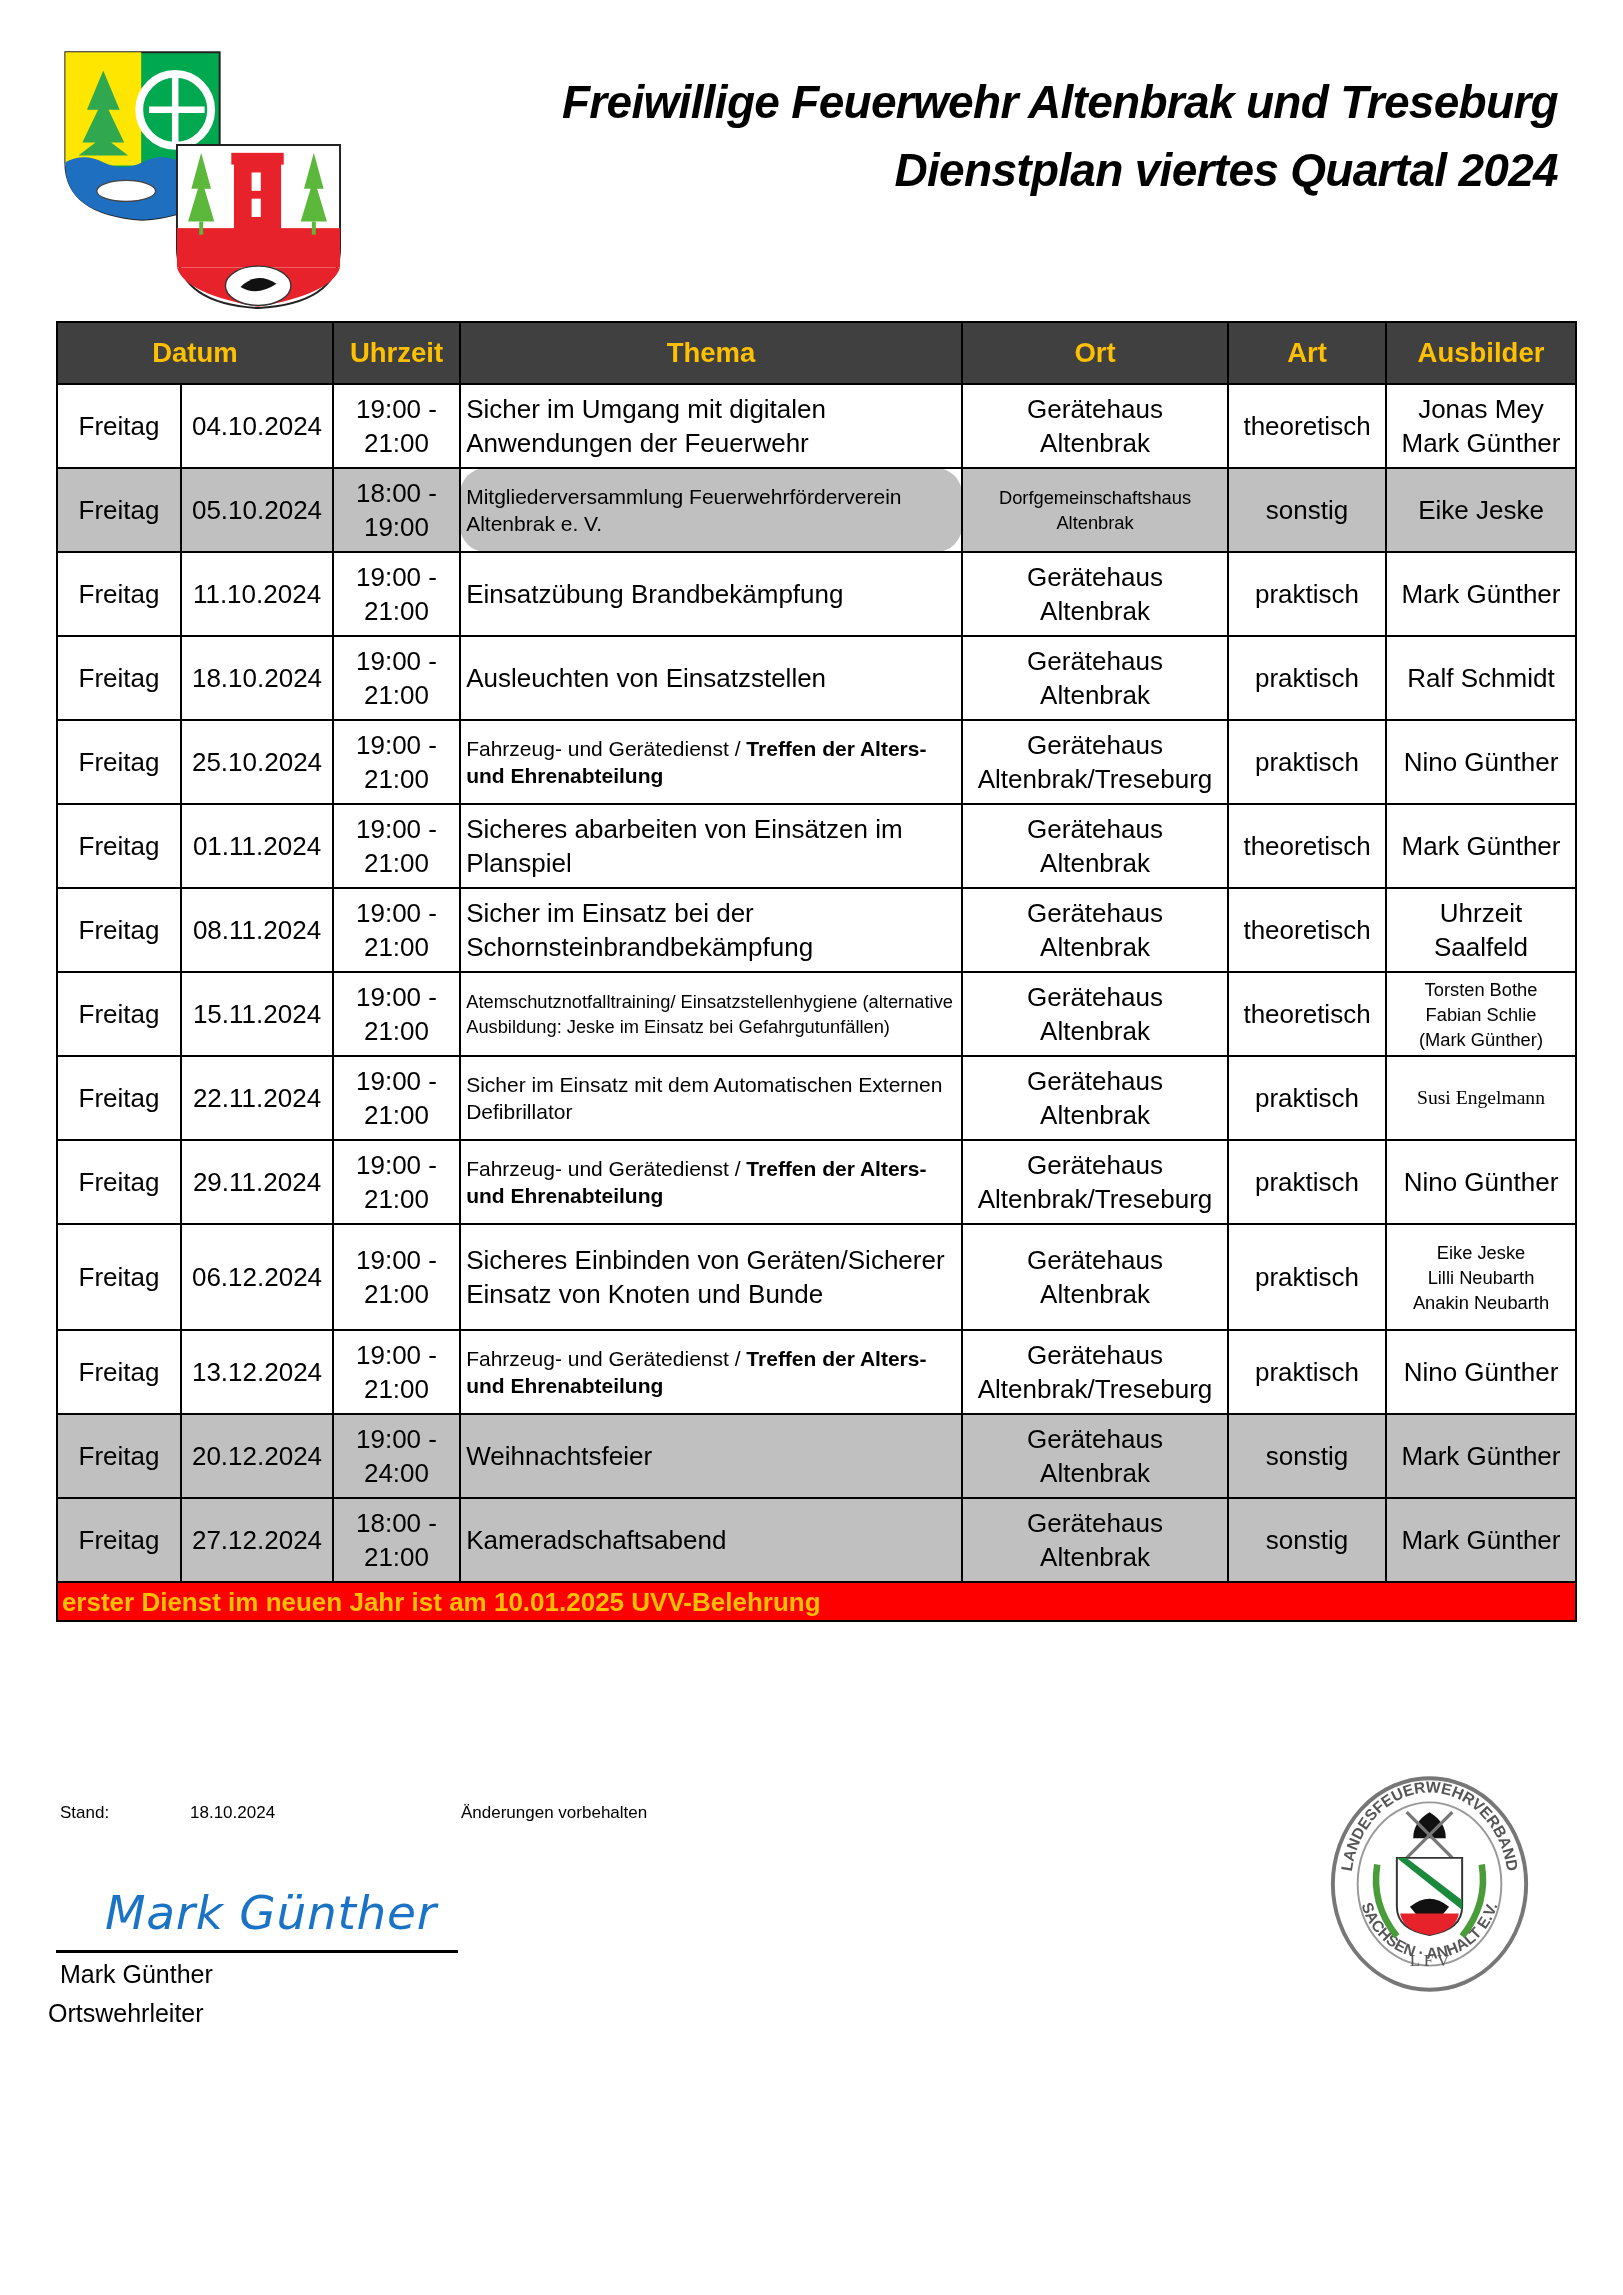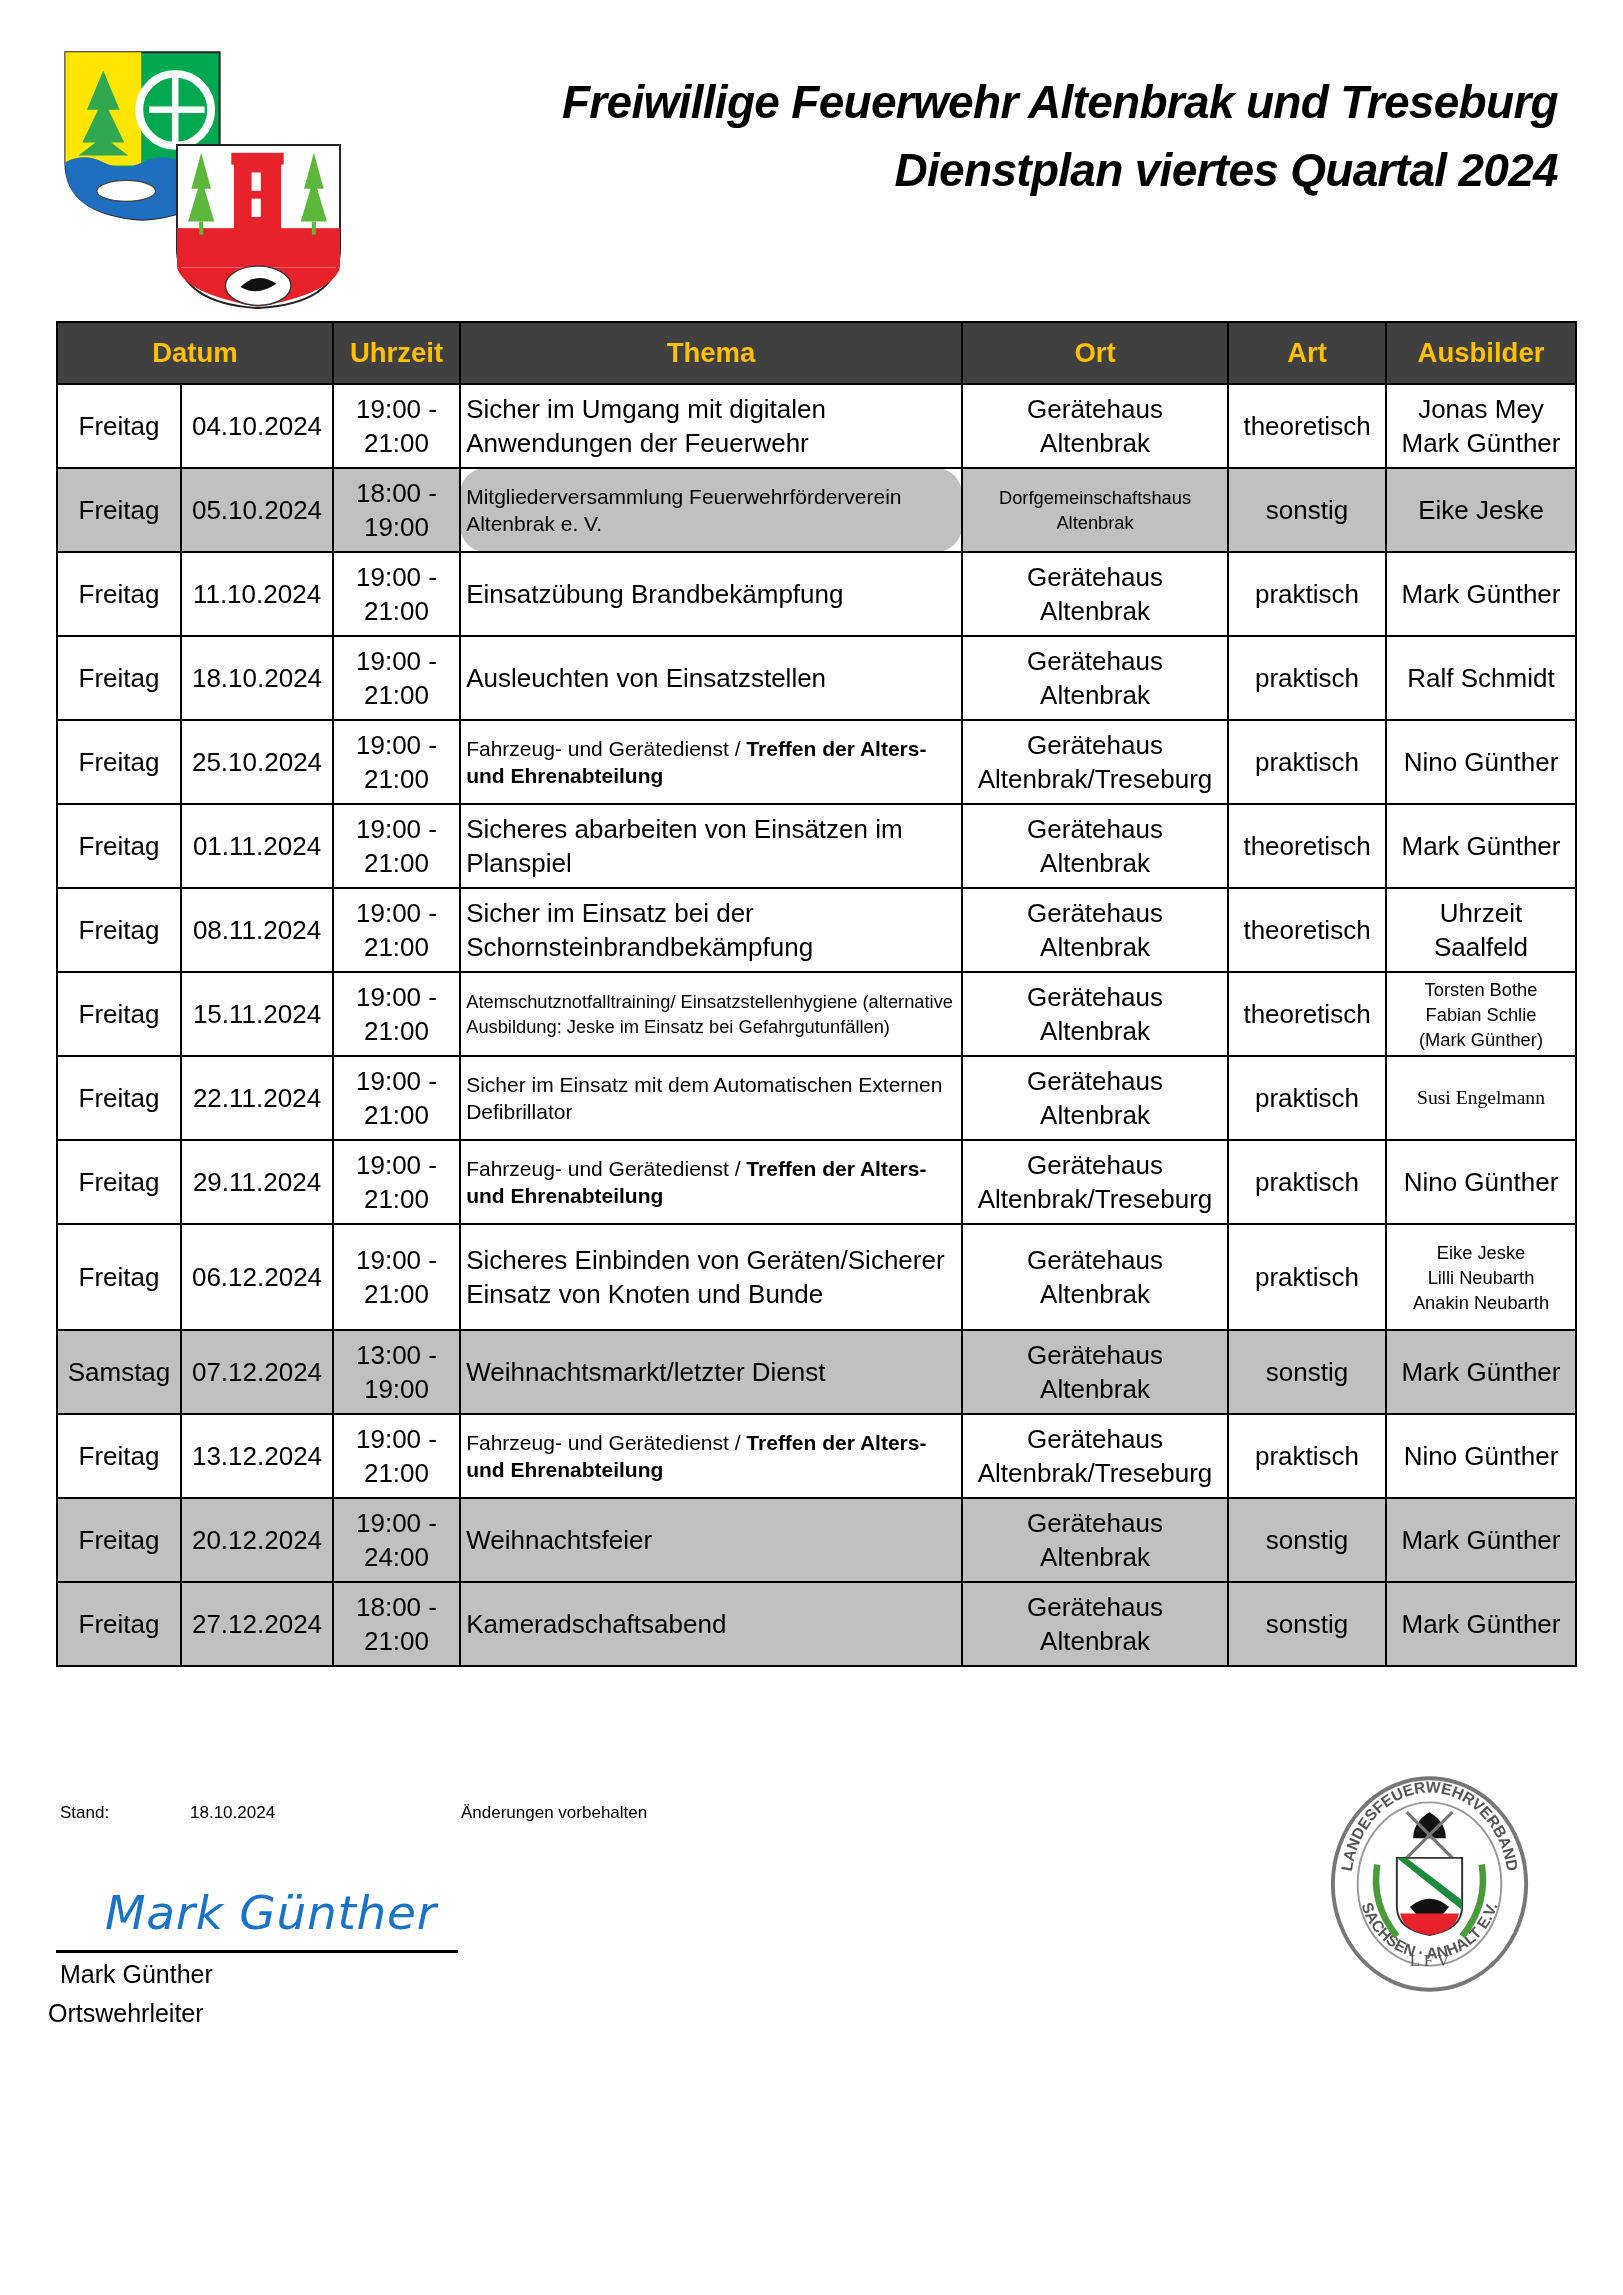--- a/index.html
+++ b/index.html
@@ -279,92 +279,78 @@
           <div>Altenbrak</div>
         </td>
       <td class="c">praktisch</td>
       <td class="c tiny">
           <div>Eike Jeske</div>
           <div>Lilli Neubarth</div>
           <div>Anakin Neubarth</div>
         </td>
     </tr>
 
+
+    <tr class="row">
+      <td class="c">Freitag</td>
+      <td class="c">13.12.2024</td>
+      <td class="c">
+          <div>19:00 -</div>
+          <div>21:00</div>
+        </td>
+      <td class="l small"><span>Fahrzeug- und Gerätedienst / </span><b class="bold">Treffen der Alters- und Ehrenabteilung</b></td>
+      <td class="c">
+          <div>Gerätehaus</div>
+          <div>Altenbrak/Treseburg</div>
+        </td>
+      <td class="c">praktisch</td>
+      <td class="c">
+          <div>Nino Günther</div>
+        </td>
+    </tr>
+
     <tr class="row grey">
-      <td class="c">Samstag</td>
-      <td class="c">07.12.2024</td>
-      <td class="c">
-          <div>13:00 -</div>
-          <div>19:00</div>
-        </td>
-      <td class="l">Weihnachtsmarkt/letzter Dienst</td>
+      <td class="c">Freitag</td>
+      <td class="c">20.12.2024</td>
+      <td class="c">
+          <div>19:00 -</div>
+          <div>24:00</div>
+        </td>
+      <td class="l">Weihnachtsfeier</td>
       <td class="c">
           <div>Gerätehaus</div>
           <div>Altenbrak</div>
         </td>
       <td class="c">sonstig</td>
       <td class="c">
           <div>Mark Günther</div>
         </td>
     </tr>
 
-    <tr class="row">
-      <td class="c">Freitag</td>
-      <td class="c">13.12.2024</td>
-      <td class="c">
-          <div>19:00 -</div>
-          <div>21:00</div>
-        </td>
-      <td class="l small"><span>Fahrzeug- und Gerätedienst / </span><b class="bold">Treffen der Alters- und Ehrenabteilung</b></td>
-      <td class="c">
-          <div>Gerätehaus</div>
-          <div>Altenbrak/Treseburg</div>
-        </td>
-      <td class="c">praktisch</td>
-      <td class="c">
-          <div>Nino Günther</div>
-        </td>
-    </tr>
-
     <tr class="row grey">
       <td class="c">Freitag</td>
-      <td class="c">20.12.2024</td>
-      <td class="c">
-          <div>19:00 -</div>
-          <div>24:00</div>
-        </td>
-      <td class="l">Weihnachtsfeier</td>
+      <td class="c">27.12.2024</td>
+      <td class="c">
+          <div>18:00 -</div>
+          <div>21:00</div>
+        </td>
+      <td class="l">Kameradschaftsabend</td>
       <td class="c">
           <div>Gerätehaus</div>
           <div>Altenbrak</div>
         </td>
       <td class="c">sonstig</td>
       <td class="c">
           <div>Mark Günther</div>
         </td>
     </tr>
 
-    <tr class="row grey">
-      <td class="c">Freitag</td>
-      <td class="c">27.12.2024</td>
-      <td class="c">
-          <div>18:00 -</div>
-          <div>21:00</div>
-        </td>
-      <td class="l">Kameradschaftsabend</td>
-      <td class="c">
-          <div>Gerätehaus</div>
-          <div>Altenbrak</div>
-        </td>
-      <td class="c">sonstig</td>
-      <td class="c">
-          <div>Mark Günther</div>
-        </td>
-    </tr>
-
+    <tr class="footer-bar">
+      <td colspan="7">erster Dienst im neuen Jahr ist am 10.01.2025 UVV-Belehrung</td>
+    </tr>
   </tbody>
 </table>
 
 <div class="stand" style="left:60px;">Stand:</div>
 <div class="stand" style="left:190px;">18.10.2024</div>
 <div class="stand" style="left:461px;">Änderungen vorbehalten</div>
 
 <div class="sig">Mark Günther</div>
 <div class="sigline"></div>
 <div class="signame">Mark Günther</div>

